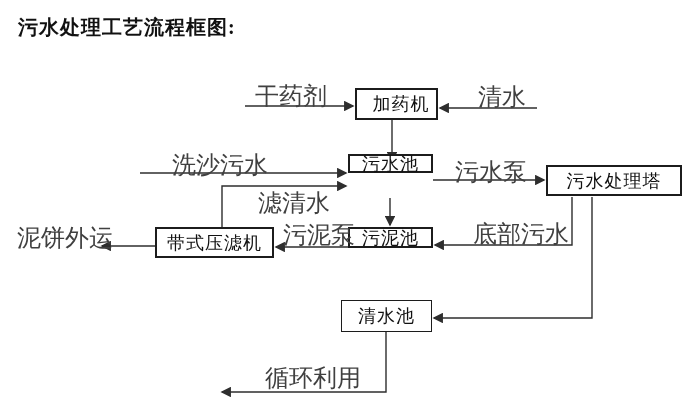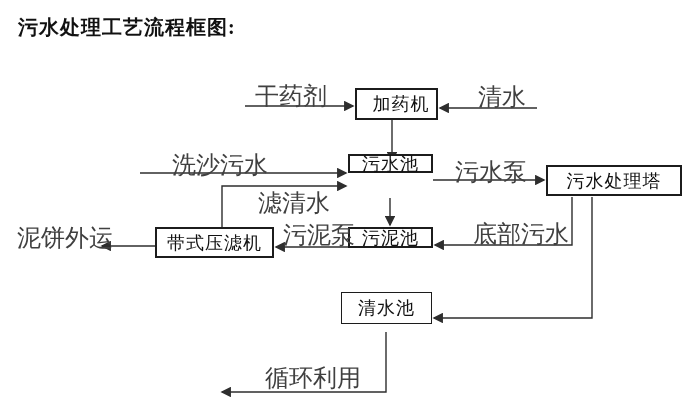--- a/index.html
+++ b/index.html
@@ -45,21 +45,21 @@
     font-size: 18px;
     color: #111111;
     letter-spacing: 1px;
     white-space: nowrap;
   }
   .n-dosing      { left: 355px; top:  88px; width:  83px; height: 32px; padding-left: 9px; }
   .n-sewagepool  { left: 348px; top: 154px; width:  85px; height: 19px; }
   .n-tower       { left: 546px; top: 165px; width: 136px; height: 31px; }
   .n-sludgepool  { left: 348px; top: 227px; width:  85px; height: 21px; }
   .n-beltpress   { left: 155px; top: 227px; width: 119px; height: 31px; text-align: center; }
-  .n-cleanpool   { left: 341px; top: 292px; width:  91px; height: 32px; border-width: 1.5px; }
+  .n-cleanpool   { left: 341px; top: 300px; width:  91px; height: 32px; border-width: 1.5px; }
   .elabel {
     position: absolute;
     font-size: 24px;
     line-height: 1;
     color: #404040;
     white-space: nowrap;
   }
   .l-drychem   { left: 255px; top:  84px; }
   .l-cleanwtr  { left: 478px; top:  85px; }
   .l-sandwash  { left: 172px; top: 153px; }

